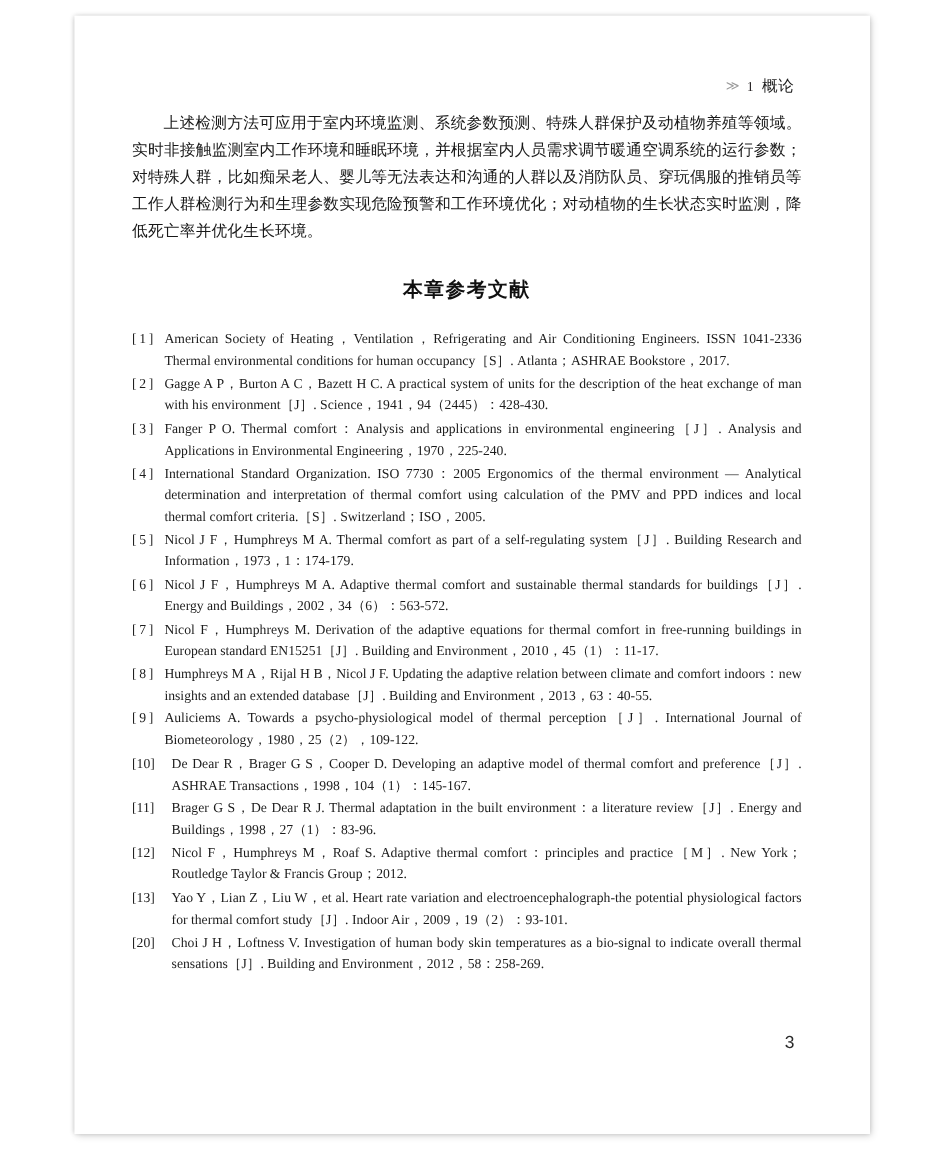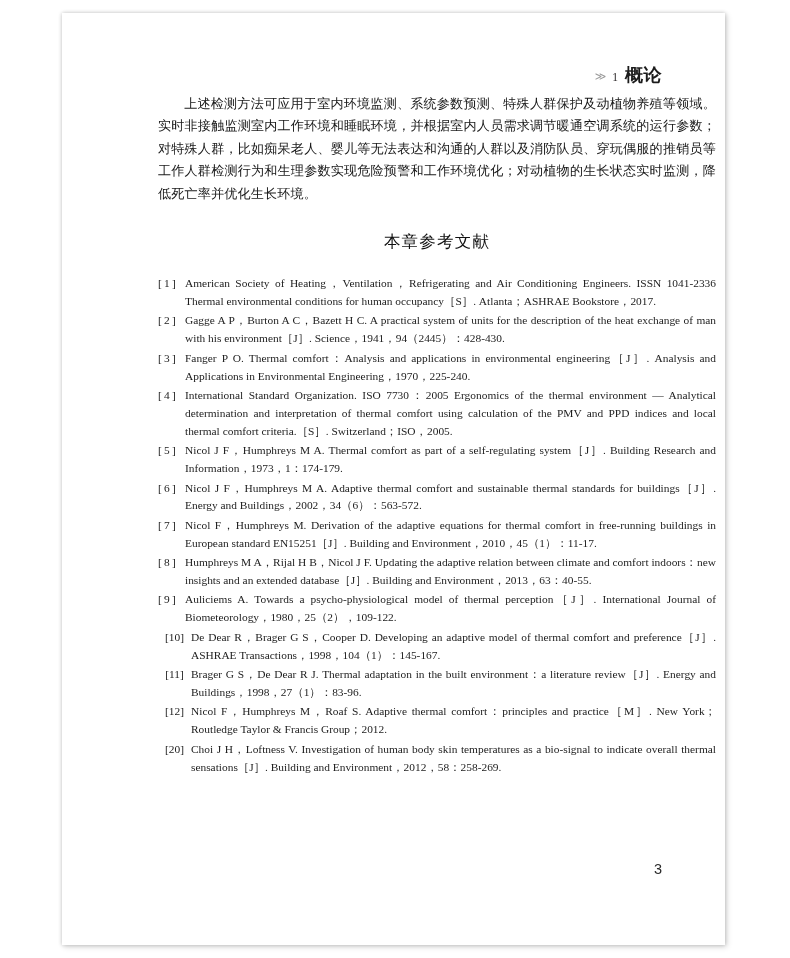--- a/index.html
+++ b/index.html
@@ -44,54 +44,53 @@
     letter-spacing: -1px;
     font-family: "Liberation Sans", sans-serif;
     transform: translateY(-1px);
   }
   .hdr-num {
     font-size: 11.5px;
     font-family: "Liberation Serif", serif;
     color: #231f20;
   }
   .hdr-title {
-    font-size: 18px;
-    font-weight: bold;
+    font-size: 13px;
+    font-weight: normal;
     font-family: "DejaVu Sans", sans-serif;
     color: #1b1b1b;
     letter-spacing: 0.5px;
   }
 
   
   .content {
     position: absolute;
     left: 48px;
     top: 80px;
     width: 558px;
-    margin-left: 48px;
   }
   p.body-para {
     margin: 0;
     text-indent: 2em;
     font-family: "DejaVu Sans", "Liberation Sans", sans-serif;
     font-size: 13.1px;
     line-height: 22.4px;
     color: #181818;
     text-align: justify;
     text-justify: inter-ideograph;
     letter-spacing: 0.15px;
   }
 
   
   h2.section-title {
     margin: 0;
     text-align: center;
     font-family: "DejaVu Sans", "Liberation Sans", sans-serif;
     font-size: 16.5px;
-    font-weight: normal;
+    font-weight: bold;
     color: #101010;
     letter-spacing: 1.2px;
     padding-top: 26px;
     padding-bottom: 22px;
   }
 
   
   ol.ref-list {
     margin: 0;
     padding: 0;
@@ -113,21 +112,20 @@
     white-space: nowrap;
     color: #1c1c1c;
   }
   li.ref-item .ref-text {
     flex: 1 1 auto;
     text-align: justify;
     hyphens: none;
   }
   li.ref-item.wide .ref-num {
     width: 33px;
-    text-align: center;
   }
 
   
   .folio {
     position: absolute;
     right: 63px;
     bottom: 68px;
     font-family: "Liberation Sans", "DejaVu Sans", sans-serif;
     font-size: 14.5px;
     color: #2a2a2a;
@@ -194,20 +192,24 @@
           </li>
           <li class="ref-item wide">
             <span class="ref-num">[11]</span>
             <span class="ref-text">Brager G S，De Dear R J. Thermal adaptation in the built environment：a literature review［J］. Energy and Buildings，1998，27（1）：83-96.</span>
           </li>
           <li class="ref-item wide">
             <span class="ref-num">[12]</span>
             <span class="ref-text">Nicol F，Humphreys M，Roaf S. Adaptive thermal comfort：principles and practice［M］. New York；Routledge Taylor &amp; Francis Group；2012.</span>
           </li>
           <li class="ref-item wide">
+            <span class="ref-num">[13]</span>
+            <span class="ref-text">Yao Y，Lian Z，Liu W，et al. Heart rate variation and electroencephalograph-the potential physiological factors for thermal comfort study［J］. Indoor Air，2009，19（2）：93-101.</span>
+          </li>
+          <li class="ref-item wide">
             <span class="ref-num">[20]</span>
             <span class="ref-text">Choi J H，Loftness V. Investigation of human body skin temperatures as a bio-signal to indicate overall thermal sensations［J］. Building and Environment，2012，58：258-269.</span>
           </li>
         </ol>
 
     </div>
 
     <div class="folio">3</div>
 
   </div>

